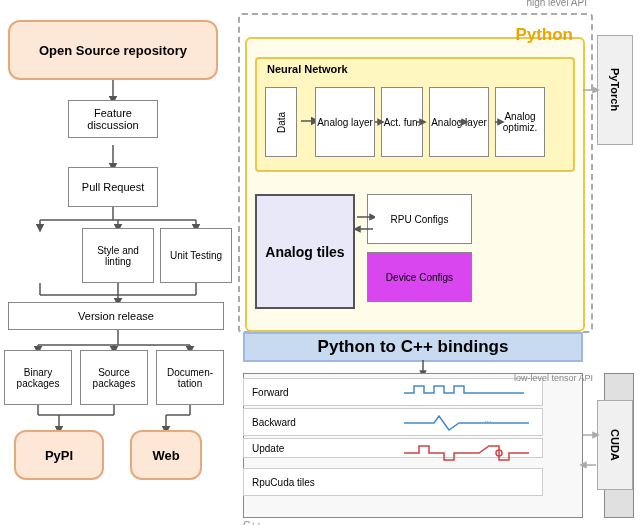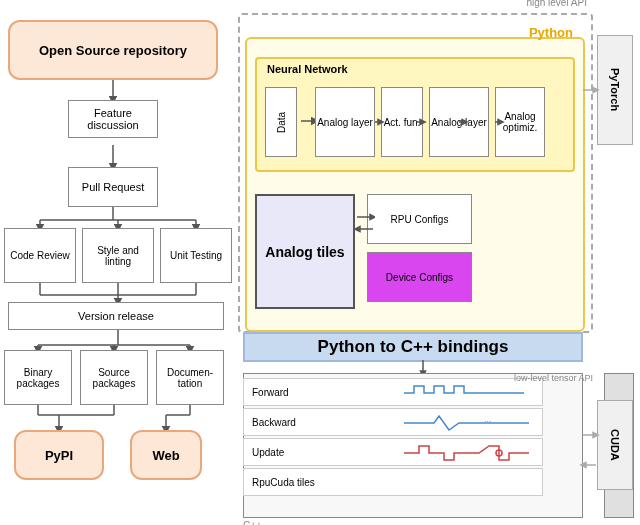--- a/index.html
+++ b/index.html
@@ -157,21 +157,21 @@
       width: 340px;
       height: 295px;
       border: 2px solid #e8c84a;
       border-radius: 6px;
       background: rgba(255,240,150,0.2);
     }
 
     .python-label {
       position: absolute;
       right: 10px; top: -14px;
-      font-size: 13px;
+      font-size: 17px;
       color: #e8a800;
       font-weight: bold;
     }
 
     
     .neural-network-box {
       position: absolute;
       left: 8px; top: 18px;
       width: 320px;
       height: 115px;
@@ -314,21 +314,21 @@
       background: #fff;
       display: flex;
       align-items: center;
       padding-left: 8px;
       font-size: 10px;
     }
 
     .update-row {
       position: absolute;
       left: 5px; top: 433px;
-      width: 300px; height: 28px;
+      width: 300px; height: 20px;
       border: 1px solid #ccc;
       background: #fff;
       display: flex;
       align-items: center;
       padding-left: 8px;
       font-size: 10px;
     }
 
     .rpucuda-row {
       position: absolute;
@@ -442,23 +442,20 @@
     </div>
 
     <div class="box-rect feature-box">
       <span>Feature discussion</span>
     </div>
 
     <div class="box-rect pull-box">
       <span>Pull Request</span>
     </div>
 
-    <div class="box-rect code-review-box">
-      <span>Code Review</span>
-    </div>
 
     <div class="box-rect style-box">
       <span>Style and linting</span>
     </div>
 
     <div class="box-rect unit-test-box">
       <span>Unit Testing</span>
     </div>
 
     <div class="box-rect version-box">

